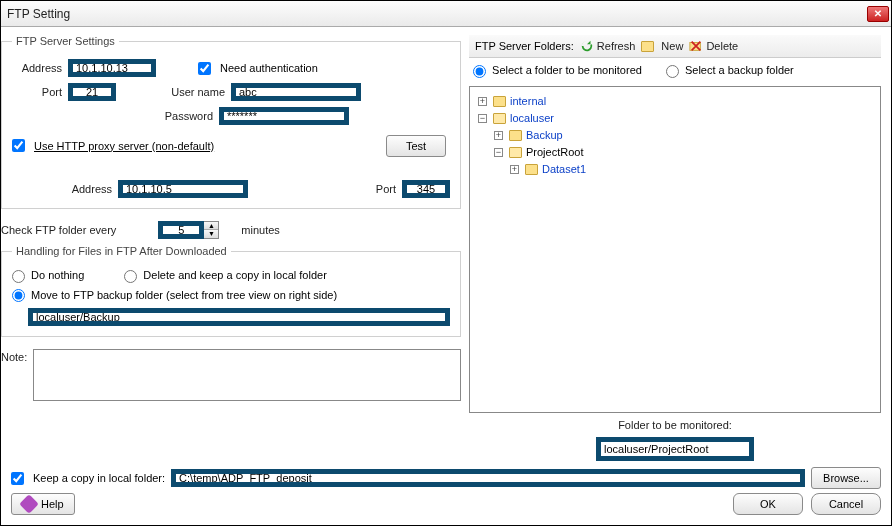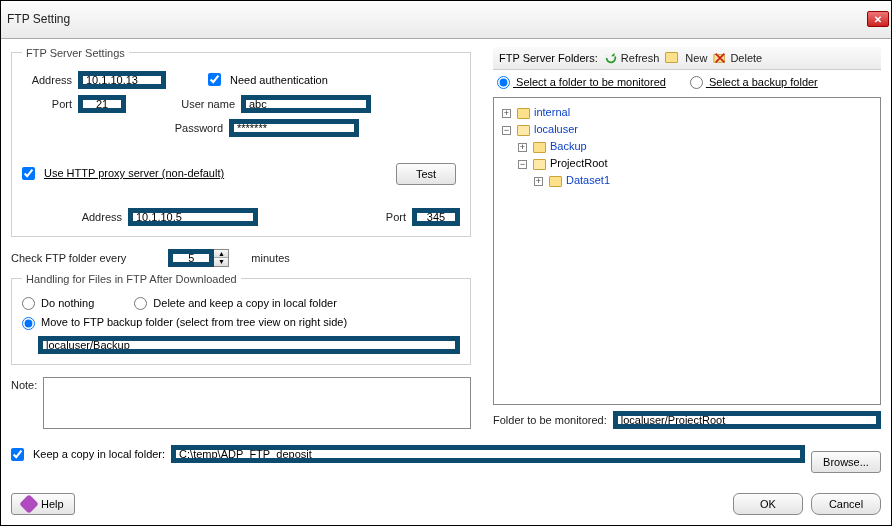--- a/index.html
+++ b/index.html
@@ -16,41 +16,41 @@
   .window {
     width: 892px;
     height: 526px;
     background: #fff;
     border: 1px solid #000;
     display: flex;
     flex-direction: column;
   }
   .titlebar {
     background: linear-gradient(#fdfdfd,#eaeaea);
-    height: 38px;
+    height: 26px;
     display: flex;
     align-items: center;
     padding: 0 0 0 6px;
     border-bottom: 1px solid #aaa;
   }
   .titlebar .title { flex: 1; font-size: 12px; color: #222; }
   .close-btn {
     width: 22px; height: 16px;
     background: linear-gradient(#e77,#c22);
     border: 1px solid #900;
     color: #fff;
     display:flex;align-items:center;justify-content:center;
     font-size:10px; font-weight:bold; margin-right:2px;
     border-radius:2px;
   }
   .content {
     flex:1;
     display:flex;
-    padding: 8px 10px 6px 10px;
-    gap: 22px;
+    padding: 8px 10px 6px 0;
+    gap: 8px;
   }
   .left { flex: 0 0 460px; display:flex; flex-direction:column; gap:6px;}
   .right { flex:1; display:flex; flex-direction:column; }
   fieldset {
     border:1px solid #d0d0d0;
     padding: 6px 10px 10px 10px;
     margin:0;
   }
   legend { color:#444; padding:0 4px; font-size:11px;}
   .row { display:flex; align-items:center; gap:6px; margin-top:6px;}
@@ -63,53 +63,52 @@
   input[type=checkbox], input[type=radio] { vertical-align:middle; margin:0 3px 0 0;}
   .btn {
     background: linear-gradient(#fdfdfd,#e4e4e4);
     border:1px solid #8a8a8a;
     border-radius:3px;
     padding: 2px 10px;
     font-size:11px;
     font-family:inherit;
     min-width:60px;
     height:22px;
-    margin-top:16px;
   }
   .spin { display:inline-flex; align-items:stretch;}
   .spin input{ width:46px; text-align:center;}
   .spin .arrows { display:flex; flex-direction:column; border:1px solid #888; border-left:none;}
   .spin .arrows div{ width:14px; height:8px; background:linear-gradient(#f8f8f8,#ddd); font-size:7px; text-align:center; line-height:8px; border-bottom:1px solid #aaa;}
   .spin .arrows div:last-child{border-bottom:none;}
   .toolbar {
     background: linear-gradient(#fafafa,#ececec);
     padding:4px 6px;
     display:flex; align-items:center; gap:6px;
     border-bottom:1px solid #ccc;
   }
   .tool-label{font-weight:normal;}
   .tool-item{ display:flex; align-items:center; gap:3px; color:#222;}
   .icon{width:14px;height:14px;display:inline-block;}
-  .radio-row{ display:flex; align-items:flex-start; gap:24px; padding:6px 4px 8px 4px;text-decoration:underline;}
+  .radio-row{ display:flex; align-items:flex-start; gap:24px; padding:6px 4px 8px 4px;}
   .tree{
     flex:1; border:1px solid #888; background:#fff; padding:6px 4px;
     overflow:auto; font-size:11px;
   }
   .tree ul{ list-style:none; margin:0; padding-left:16px;}
   .tree > ul{ padding-left:4px;}
   .tree li{ line-height:17px; white-space:nowrap;}
   .expander{
     display:inline-block; width:9px; height:9px; border:1px solid #888;
     text-align:center; line-height:7px; font-size:9px; margin-right:6px;
     vertical-align:middle; color:#444;
   }
   .tree .link{ color:#0a3fc7;}
   .folder-ico{ display:inline-block; width:13px;height:11px; background:#fce08a; border:1px solid #c9a33a; margin-right:4px; vertical-align:middle; border-radius:1px;}
   .folder-ico.open{background:#ffe9a8;}
-  .folder-row{ display:flex; align-items:center; gap:6px; margin-top:6px;}
+  .folder-row{ display:flex; align-items:center; gap:6px; margin-top:6px;flex-direction:column;}
   .footer{
     display:flex; align-items:center; padding:4px 10px 10px 10px; gap:8px;
   }
   .footer .spacer{flex:1;}
   .help-ico{
     display:inline-block; width:14px;height:14px; border-radius:3px;
     background:#b04bbf; transform:rotate(45deg);
   }
   .note-area{ border:1px solid #888; height:52px; background:#fff;}
   .full-input{ width:100%; }

